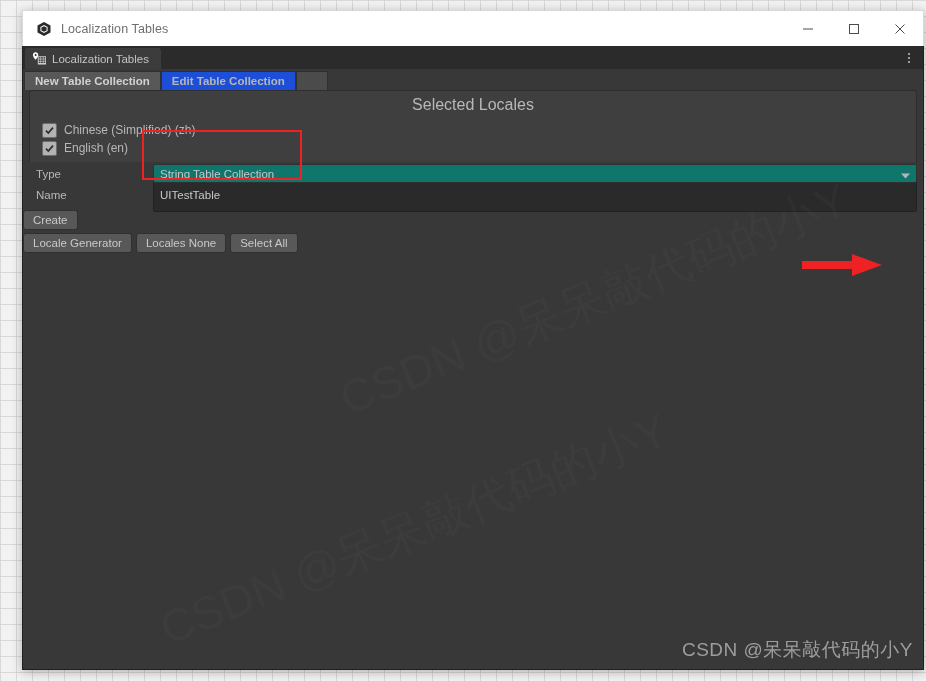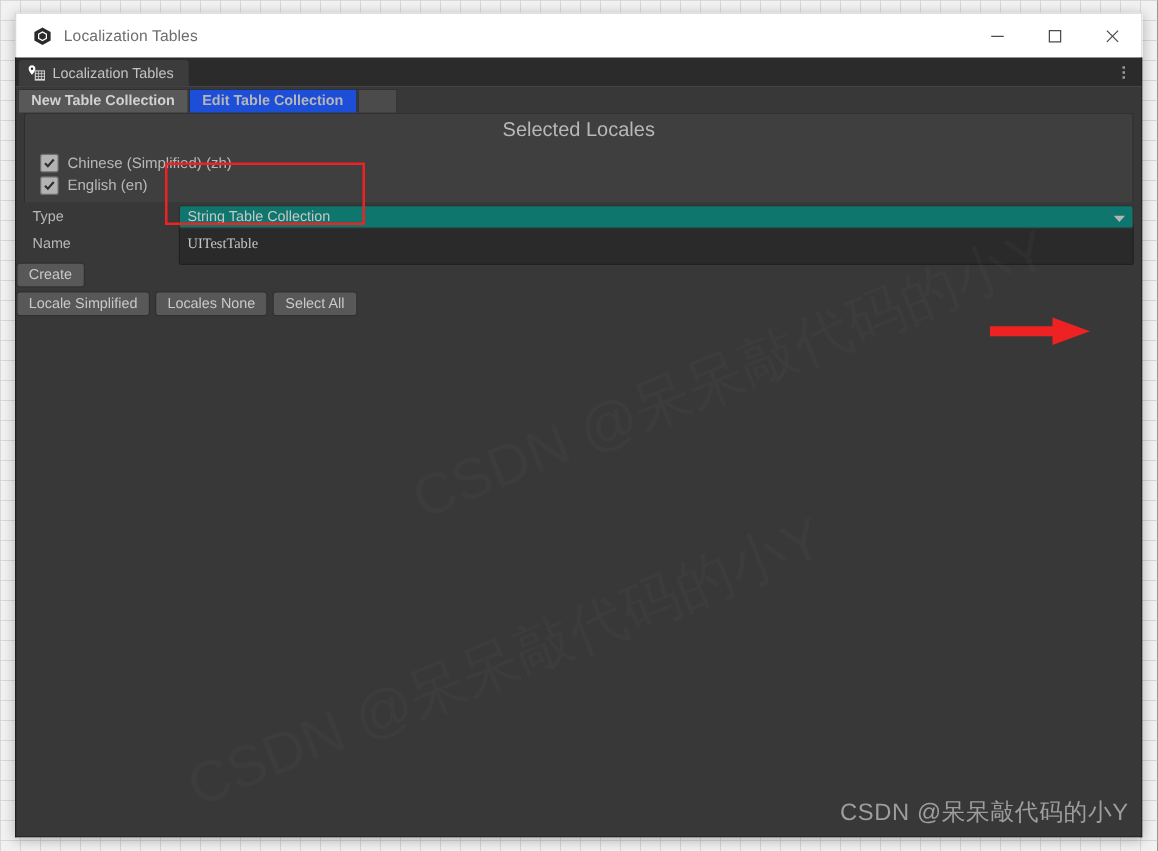--- a/index.html
+++ b/index.html
@@ -13,21 +13,21 @@
     font-family: "Liberation Sans", sans-serif;
     background-color: #f2f2f2;
     background-image:
       linear-gradient(to right, rgba(208,208,208,0.75) 1px, transparent 1px),
       linear-gradient(to bottom, rgba(208,208,208,0.75) 1px, transparent 1px);
     background-size: 16px 16px;
   }
 
   .window {
     position: absolute;
-    left: 12px;
+    left: 22px;
     top: 10px;
     width: 902px;
     height: 660px;
     box-shadow: 0 2px 10px rgba(0,0,0,0.28);
     display: flex;
     flex-direction: column;
     overflow: hidden;
   }
 
   
@@ -246,21 +246,20 @@
   }
   .textfield {
     flex: 1 1 auto;
     height: 17px;
     background: #2a2a2a;
     border: 1px solid #212121;
     border-radius: 2px;
     display: flex;
     align-items: center;
     padding: 8px 6px;
-    font-family: Liberation Serif, serif;
   }
   .textfield .tf-text {
     font-size: 11.5px;
     color: #c7c7c7;
     white-space: nowrap;
   }
 
   
   .btn-row {
     display: flex;
@@ -463,21 +462,21 @@
       </div>
 
       <div class="btn-row">
         <div class="ubtn">
           <span>Create</span>
         </div>
       </div>
 
       <div class="btn-row second">
         <div class="ubtn">
-          <span>Locale Simplified</span>
+          <span>Locale Generator</span>
         </div>
         <div class="ubtn">
           <span>Locales None</span>
         </div>
         <div class="ubtn">
           <span>Select All</span>
         </div>
       </div>
 
     </div>

